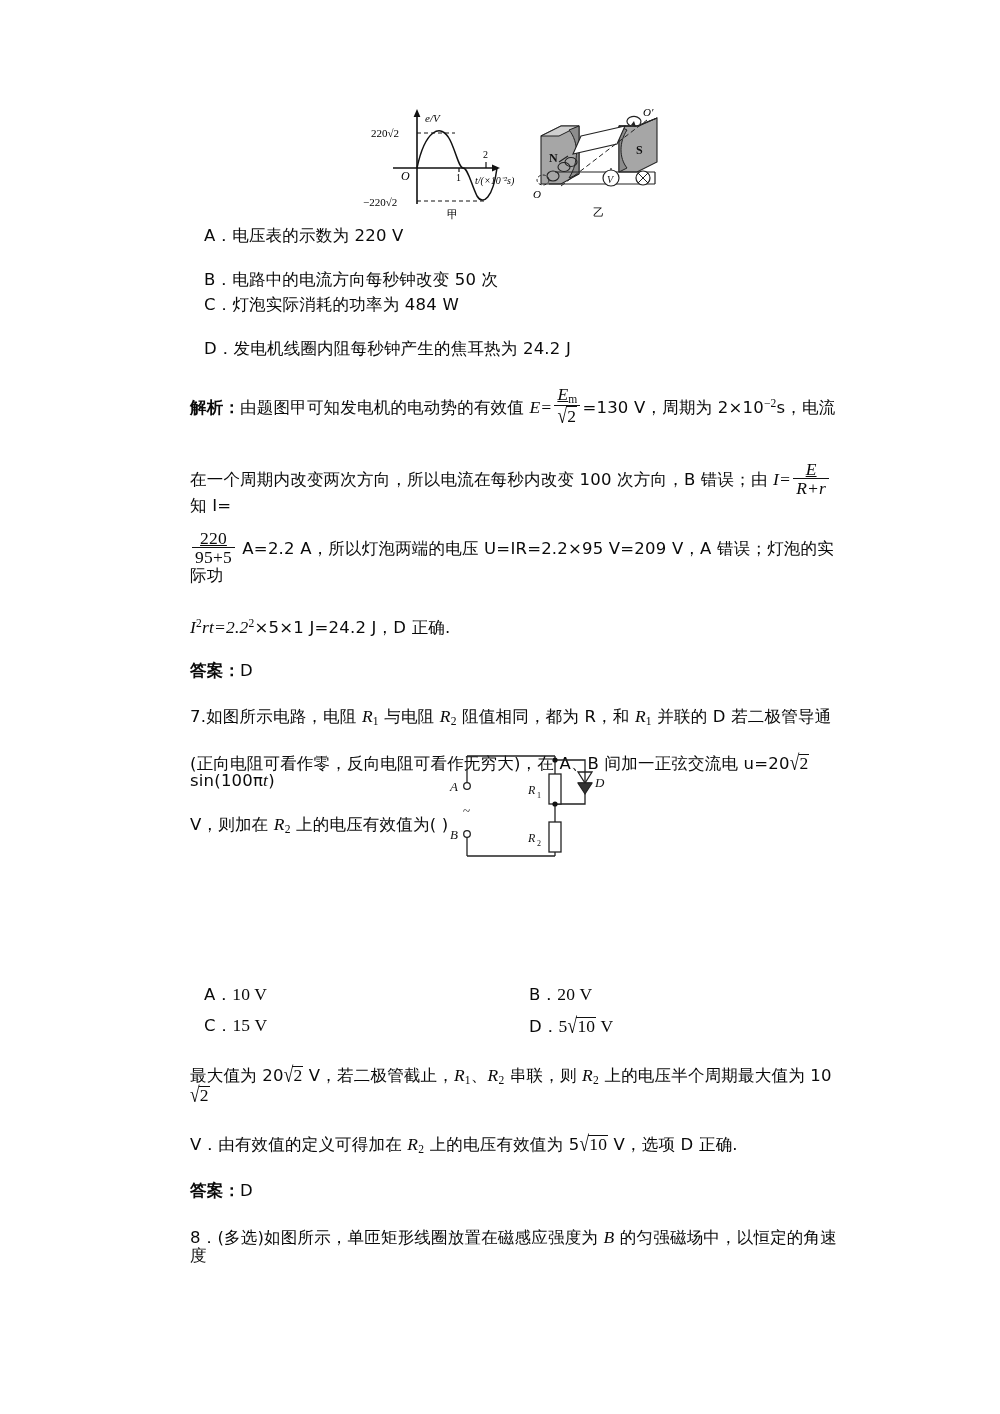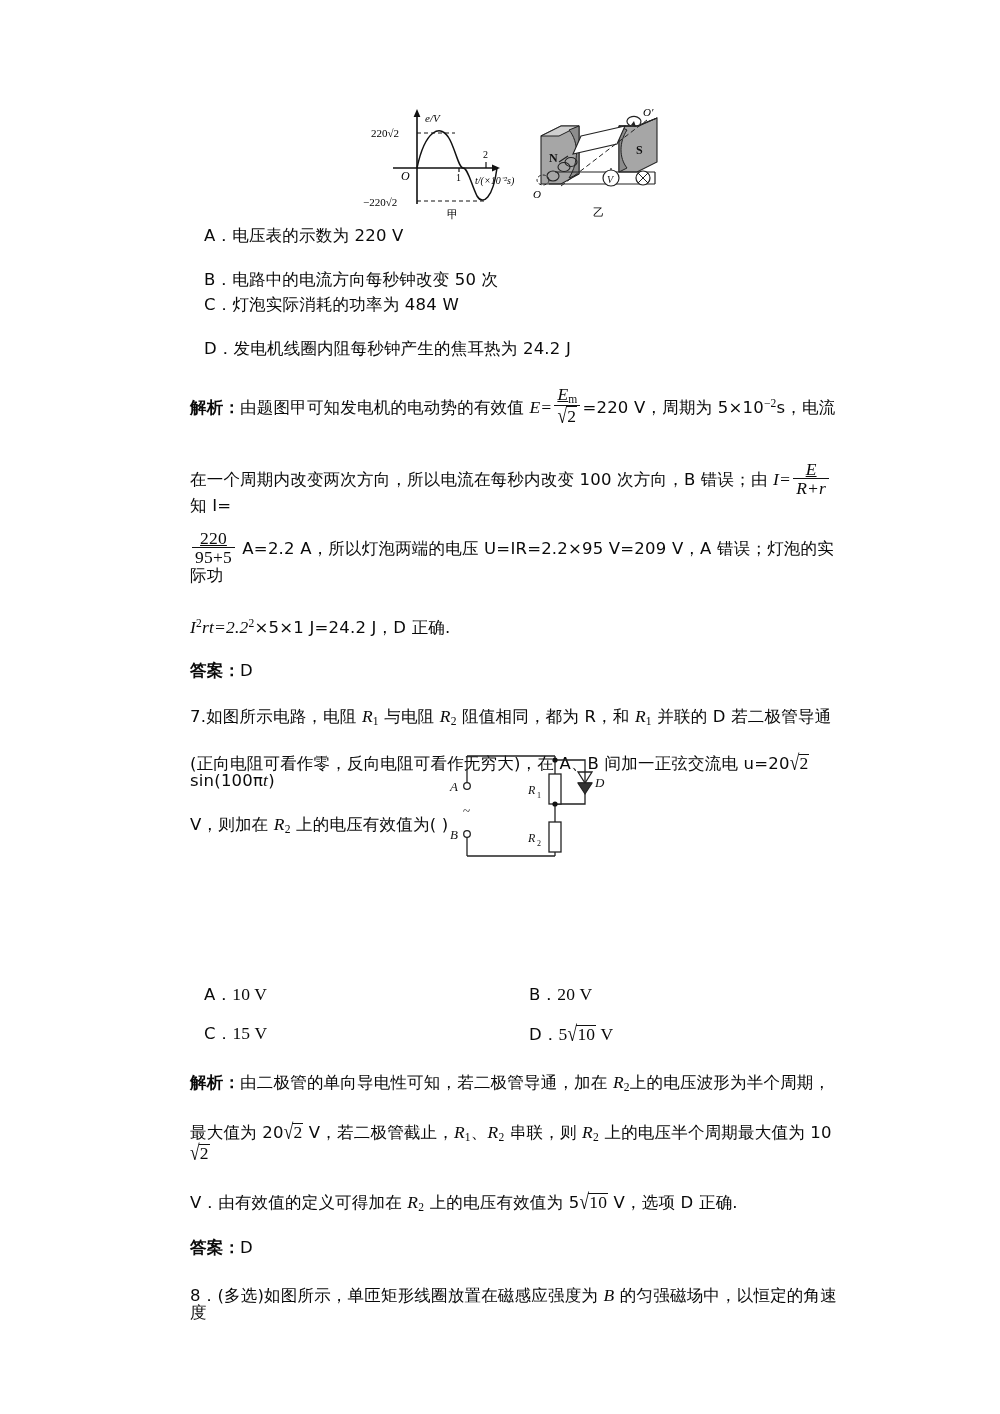--- a/index.html
+++ b/index.html
@@ -173,21 +173,21 @@
         <span class="cn">C．</span><span class="cn">灯泡实际消耗的功率为 484 W</span>
       </p>
       <p class="para opt" style="margin-bottom:28px;">
         <span class="cn">D．</span><span class="cn">发电机线圈内阻每秒钟产生的焦耳热为 24.2 J</span>
       </p>
     </div>
 
     <div>
 
       <p class="para" style="margin-bottom:34px;">
-        <b class="cn">解析：</b><span class="cn">由题图甲可知发电机的电动势的有效值 </span><i>E=</i><span class="frac"><span class="num"><i>E</i><span class="subn">m</span></span><span class="den"><span class="rad"><span class="sign">√</span><span class="body">2</span></span></span></span><span class="cn">=220 V，周期为 5×10</span><span class="sup">−2</span><span class="cn">s，电流</span>
+        <b class="cn">解析：</b><span class="cn">由题图甲可知发电机的电动势的有效值 </span><i>E=</i><span class="frac"><span class="num"><i>E</i><span class="subn">m</span></span><span class="den"><span class="rad"><span class="sign">√</span><span class="body">2</span></span></span></span><span class="cn">=130 V，周期为 2×10</span><span class="sup">−2</span><span class="cn">s，电流</span>
       </p>
 
       <p class="para" style="margin-bottom:14px;">
         <span class="cn">在一个周期内改变两次方向，所以电流在每秒内改变 100 次方向，B 错误；由 </span><i>I=</i><span class="frac"><span class="num"><i>E</i></span><span class="den"><i>R+r</i></span></span><span class="cn">知 I=</span>
       </p>
 
       <p class="para" style="margin-bottom:34px;">
         <span class="frac"><span class="num">220</span><span class="den">95+5</span></span><span class="cn"> A=2.2 A，所以灯泡两端的电压 U=IR=2.2×95 V=209 V，A 错误；灯泡的实际功</span>
       </p>
 
@@ -209,43 +209,40 @@
         <span class="cn">(正向电阻可看作零，反向电阻可看作无穷大)，在 A、B 间加一正弦交流电 u=20</span><span class="rad"><span class="sign">√</span><span class="body">2</span></span><span class="cn">sin(100π</span><i>t</i><span class="cn">)</span>
       </p>
       <p class="para" style="margin-bottom:20px;">
         <span class="cn">V，则加在 </span><i>R</i><span class="subn">2</span><span class="cn"> 上的电压有效值为(        )</span>
       </p>
     </div>
 
     <div style="height:130px"></div>
 
     <div>
-      <div class="opt-row" style="margin-bottom:22px;">
+      <div class="opt-row" style="margin-bottom:14px;">
         <div class="para opt">
           <span class="cn">A．</span><span>10 V</span>
         </div>
         <div class="para opt">
           <span class="cn">B．</span><span>20 V</span>
         </div>
       </div>
       <div class="opt-row" style="margin-bottom:30px;">
         <div class="para opt">
           <span class="cn">C．</span><span>15 V</span>
         </div>
         <div class="para opt">
           <span class="cn">D．</span><span>5</span><span class="rad"><span class="sign">√</span><span class="body">10</span></span><span> V</span>
         </div>
       </div>
     </div>
 
     <div>
       <p class="para" style="margin-bottom:30px;">
-        <b class="cn">解析：</b><span class="cn">由二极管的单向导电性可知，若二极管导通，加在 </span><i>R</i><span class="subn">2</span><span class="cn">上的电压波形为半个周期，</span>
-      </p>
-      <p class="para" style="margin-bottom:30px;">
         <span class="cn">最大值为 20</span><span class="rad"><span class="sign">√</span><span class="body">2</span></span><span class="cn"> V，若二极管截止，</span><i>R</i><span class="subn">1</span><span class="cn">、</span><i>R</i><span class="subn">2</span><span class="cn"> 串联，则 </span><i>R</i><span class="subn">2</span><span class="cn"> 上的电压半个周期最大值为 10</span><span class="rad"><span class="sign">√</span><span class="body">2</span></span>
       </p>
       <p class="para" style="margin-bottom:26px;">
         <span class="cn">V．由有效值的定义可得加在 </span><i>R</i><span class="subn">2</span><span class="cn"> 上的电压有效值为 5</span><span class="rad"><span class="sign">√</span><span class="body">10</span></span><span class="cn"> V，选项 D 正确.</span>
       </p>
       <p class="para" style="margin-bottom:30px;">
         <b class="cn">答案：</b><span class="cn">D</span>
       </p>
     </div>
 

